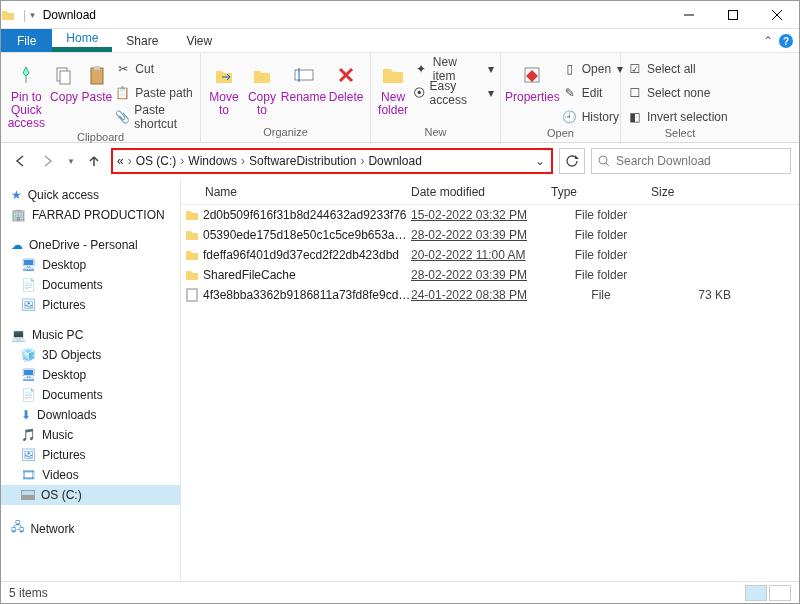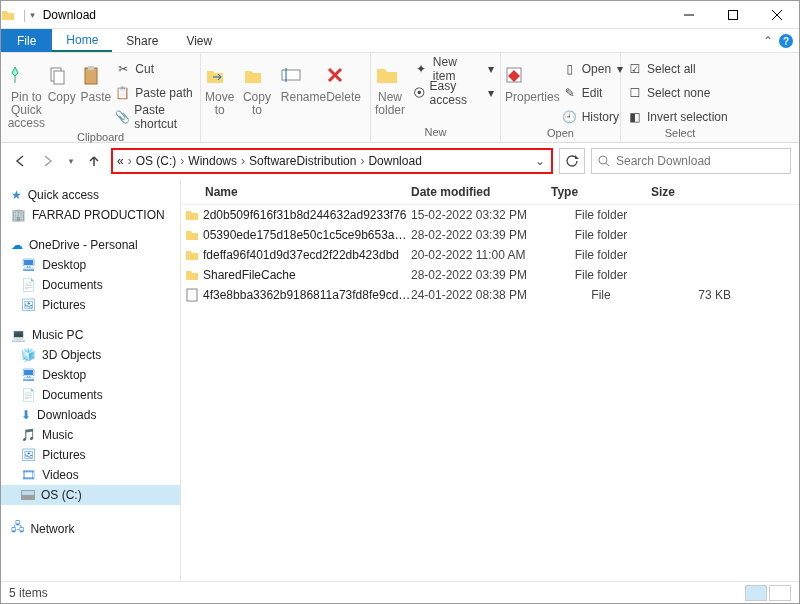--- a/index.html
+++ b/index.html
@@ -11,30 +11,30 @@
 .titlebar .title-text { flex: 0 0 auto; color: #000; }
 .titlebar .spacer { flex: 1; }
 .winbtn { width: 44px; height: 28px; display: flex; align-items: center; justify-content: center; color: #000; }
 .winbtn svg { width: 10px; height: 10px; }
 .qat { display: flex; align-items: center; gap: 4px; margin-left: 8px; }
 
 
 .menubar { height: 24px; display: flex; align-items: stretch; background: #fff; border-bottom: 1px solid #e5e5e5; position: relative; }
 .menubar .file-tab { background: #1979ca; color: #fff; padding: 0 16px; display: flex; align-items: center; }
 .menubar .tab { padding: 0 14px; display: flex; align-items: center; color: #333; }
-.menubar .tab.active { border-bottom: 2px solid #0f766e; color: #1979ca; }
+.menubar .tab.active { border-bottom: 5px solid #0f766e; color: #1979ca; }
 .menubar .right { position: absolute; right: 6px; top: 0; height: 24px; display: flex; align-items: center; gap: 6px; }
 .help-icon { width: 14px; height: 14px; border-radius: 50%; background: #1e88e5; color: #fff; display: flex; align-items: center; justify-content: center; font-size: 10px; font-weight: bold; }
 
 
 .ribbon { height: 90px; display: flex; background: #fafafa; border-bottom: 1px solid #dcdcdc; }
 .group { display: flex; flex-direction: column; border-right: 1px solid #e3e3e3; padding: 2px 4px 0 4px; }
 .group-body { flex: 1; display: flex; align-items: flex-start; }
 .group-label { text-align: center; color: #666; font-size: 11px; height: 16px; }
-.bigbtn { display: flex; flex-direction: column; align-items: flex-start; justify-content: flex-start; width: 52px; padding-top: 4px; color: #737373; text-align: center; line-height: 1.1; }
+.bigbtn { display: flex; flex-direction: column; align-items: center; justify-content: flex-start; width: 52px; padding-top: 4px; color: #a21caf; text-align: center; line-height: 1.1; }
 .bigbtn .ic { height: 32px; display: flex; align-items: center; justify-content: center; }
 .smallstack { display: flex; flex-direction: column; justify-content: flex-start; padding-top: 4px; gap: 4px; }
 .smallbtn { display: flex; align-items: center; gap: 4px; color: #444; font-size: 11px; height: 20px; padding: 0 2px; }
 .smallbtn .ic { width: 16px; display: flex; justify-content: center; }
 
 
 .navrow { height: 36px; display: flex; align-items: center; padding: 4px 8px; gap: 6px; }
 .navarrow { width: 22px; height: 22px; display: flex; align-items: center; justify-content: center; color: #555; }
 .addressbar { flex: 1; height: 26px; border: 2px solid #e11; display: flex; align-items: center; padding: 0 4px; position: relative; }
 .crumb { display: flex; align-items: center; color: #222; }
@@ -44,30 +44,30 @@
 .searchbox { width: 200px; height: 26px; border: 1px solid #ccc; display: flex; align-items: center; padding: 0 6px; color: #777; gap: 6px; }
 
 
 .content { flex: 1; display: flex; overflow: hidden; }
 .sidebar { width: 180px; border-right: 1px solid #e5e5e5; padding: 6px 0; overflow-y: auto; }
 .side-item { display: flex; align-items: center; gap: 6px; padding: 3px 8px 3px 20px; color: #222; }
 .side-item.top { padding-left: 10px; font-weight: 400; }
 .side-item.sel { background: #cde8f6; }
 .side-sep { height: 10px; }
 .main { flex: 1; display: flex; flex-direction: column; }
-.cols { display: flex; height: 26px; align-items: center; border-bottom: 1px solid #eee; color: #333; font-weight: bold; }
+.cols { display: flex; height: 26px; align-items: center; border-bottom: 1px solid #eee; color: #333; }
 .col-name { width: 230px; padding-left: 24px; }
 .col-date { width: 140px; }
 .col-type { width: 100px; }
 .col-size { width: 100px; }
 .rows { flex: 1; }
 .row { display: flex; align-items: center; height: 20px; color: #222; }
 .row .ic { width: 22px; display: flex; justify-content: center; }
 .row .name { width: 208px; white-space: nowrap; overflow: hidden; text-overflow: ellipsis; }
-.row .date { width: 140px; color: #444; }
+.row .date { width: 140px; color: #444; text-decoration: underline; }
 .row .type { width: 100px; color: #444; text-align: center; }
 .row .size { width: 100px; color: #444; text-align: right; padding-right: 20px; }
 
 
 .statusbar { height: 22px; border-top: 1px solid #e5e5e5; display: flex; align-items: center; padding: 0 8px; color: #444; font-size: 11px; }
 .statusbar .right { margin-left: auto; display: flex; gap: 2px; }
 .viewbtn { width: 22px; height: 16px; border: 1px solid #ccc; }
 
 
 svg { display: block; }
@@ -200,20 +200,21 @@
           </div>
         <div class="bigbtn" style="width:42px">
             <div class="ic">
               <svg width="18" height="18">
                 <path d="M3 3l12 12M15 3L3 15" stroke="#d33" stroke-width="3"></path>
               </svg>
             </div>
             <span>Delete</span>
           </div>
       </div>
+      <div class="group-label">Organize</div>
     </div>
 
     <div class="group" style="width:130px">
       <div class="group-body">
         <div class="bigbtn" style="width:44px">
             <div class="ic">
               <svg width="24" height="20">
                 <path class="folder-svg" d="M2 4h8l2 3h10v11H2z"></path>
               </svg>
             </div>

